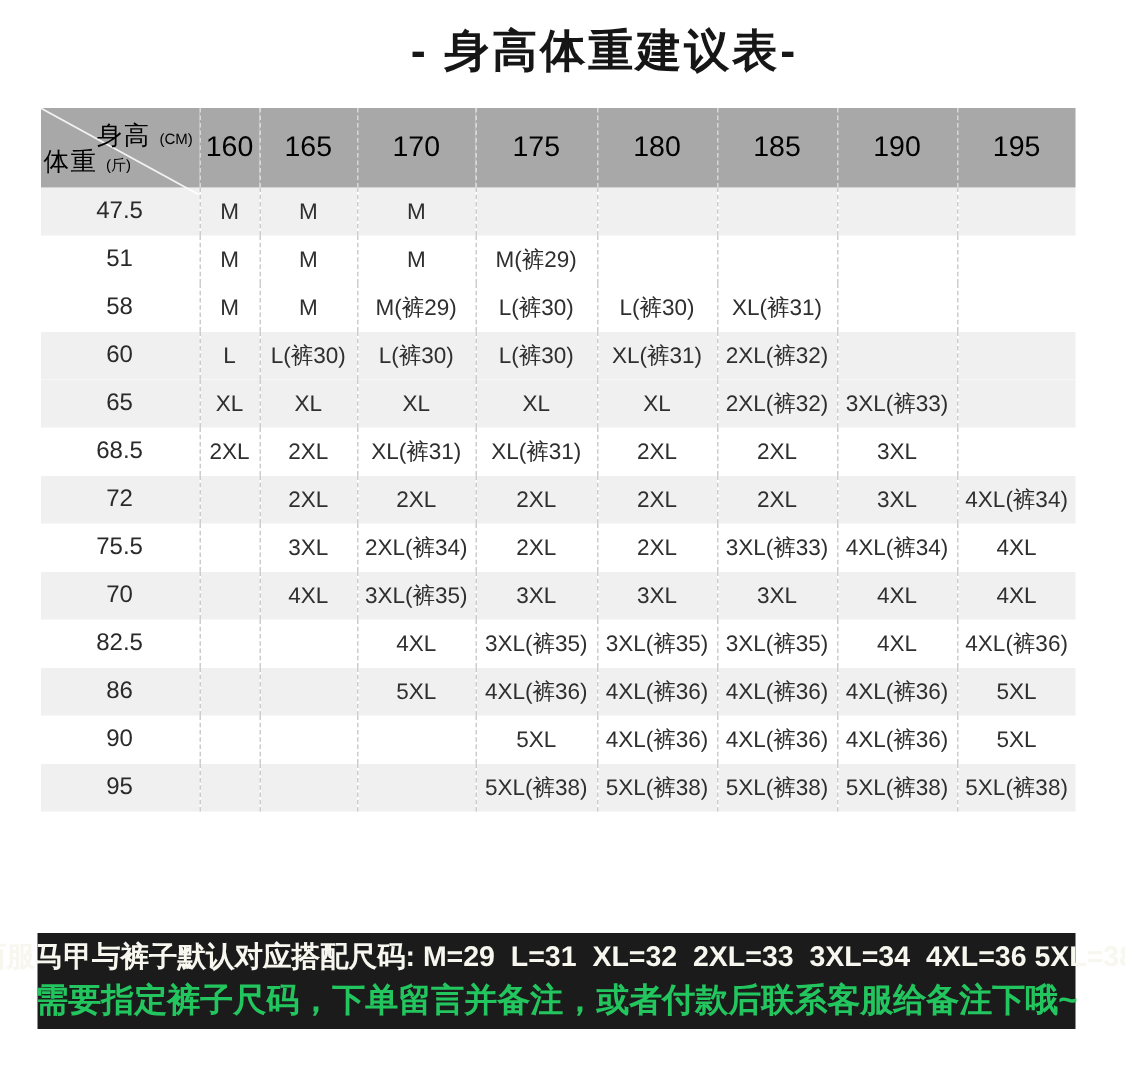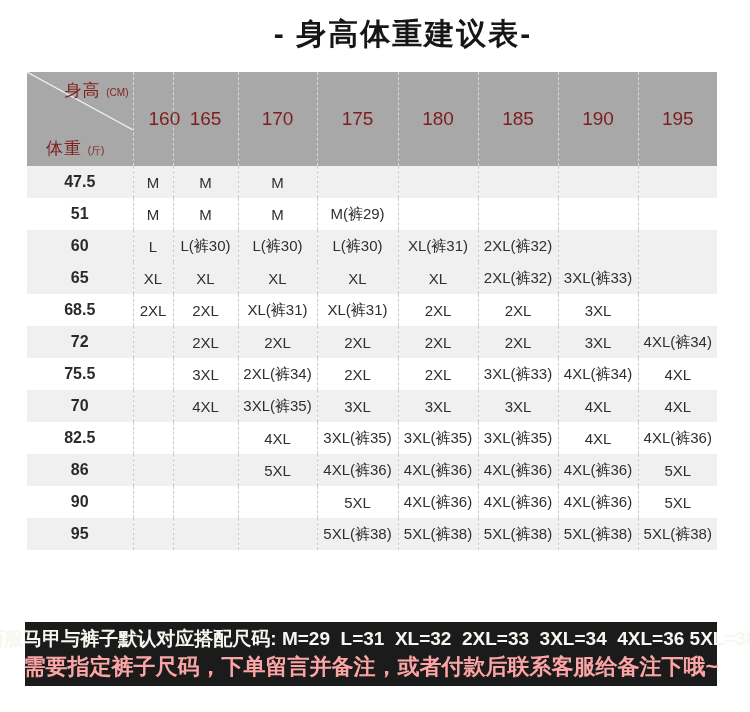--- a/index.html
+++ b/index.html
@@ -15,54 +15,54 @@
     text-align:center;
     font-size:30px;font-weight:600;color:#161616;
     letter-spacing:2px;
     margin-left:28px;
   }
   .size-table{
     position:absolute;left:27px;top:72px;width:690px;
     border-collapse:collapse;table-layout:fixed;
   }
   .size-table thead th{
-    background:#a8a8a8;color:#7f1d1d;
-    height:64px;padding:15px;
+    background:#a8a8a8;color:#000000;
+    height:53px;padding:0;
     font-weight:400;font-size:19px;text-align:center;vertical-align:middle;
   }
   .size-table thead th + th{border-left:1px dashed rgba(255,255,255,.55);margin-left:16px;}
   .corner{position:relative;}
   .corner svg{position:absolute;left:0;top:0;}
   .corner .top-lbl{
     position:absolute;top:7px;right:4px;font-size:17px;letter-spacing:1px;
   }
   .corner .bot-lbl{
-    position:absolute;bottom:6px;left:19px;font-size:17px;letter-spacing:1px;
+    position:absolute;bottom:6px;left:2px;font-size:17px;letter-spacing:1px;
   }
   .corner .unit{font-size:10px;letter-spacing:0;}
   .size-table tbody td{
     height:32px;padding:0;
     text-align:center;vertical-align:middle;
     font-size:15px;color:#2f2f2f;
     white-space:nowrap;overflow:hidden;
   }
   .size-table tbody td + td{border-left:1px dashed #cccccc;}
   .size-table tbody tr.alt td{background:#f0f0f0;}
-  .size-table tbody td.wlabel{font-size:16px;color:#2a2a2a;font-weight:bold;}
+  .size-table tbody td.wlabel{font-size:16px;color:#2a2a2a;}
   .banner{
     position:absolute;left:25px;top:622px;width:692px;height:64px;
     background:#1b1b1b;
     display:flex;flex-direction:column;align-items:center;justify-content:center;
     gap:2px;
   }
   .banner .line1{
     color:#f7f7f0;font-size:19px;font-weight:700;white-space:pre;line-height:24px;
   }
   .banner .line2{
-    color:#fca5a5;font-size:22px;font-weight:700;white-space:pre;line-height:28px;
+    color:#22c55e;font-size:22px;font-weight:700;white-space:pre;line-height:28px;
   }
 </style>
 </head>
 <body>
 
 <div class="title">- 身高体重建议表-</div>
 
 <table class="size-table">
   <colgroup>
     <col style="width:106px">
@@ -110,20 +110,31 @@
         <td class="wlabel">51</td>
         <td>M</td>
         <td>M</td>
         <td>M</td>
         <td>M(裤29)</td>
         <td></td>
         <td></td>
         <td></td>
         <td></td>
       </tr>
+      <tr>
+        <td class="wlabel">58</td>
+        <td>M</td>
+        <td>M</td>
+        <td>M(裤29)</td>
+        <td>L(裤30)</td>
+        <td>L(裤30)</td>
+        <td>XL(裤31)</td>
+        <td></td>
+        <td></td>
+      </tr>
       <tr class="alt">
         <td class="wlabel">60</td>
         <td>L</td>
         <td>L(裤30)</td>
         <td>L(裤30)</td>
         <td>L(裤30)</td>
         <td>XL(裤31)</td>
         <td>2XL(裤32)</td>
         <td></td>
         <td></td>

